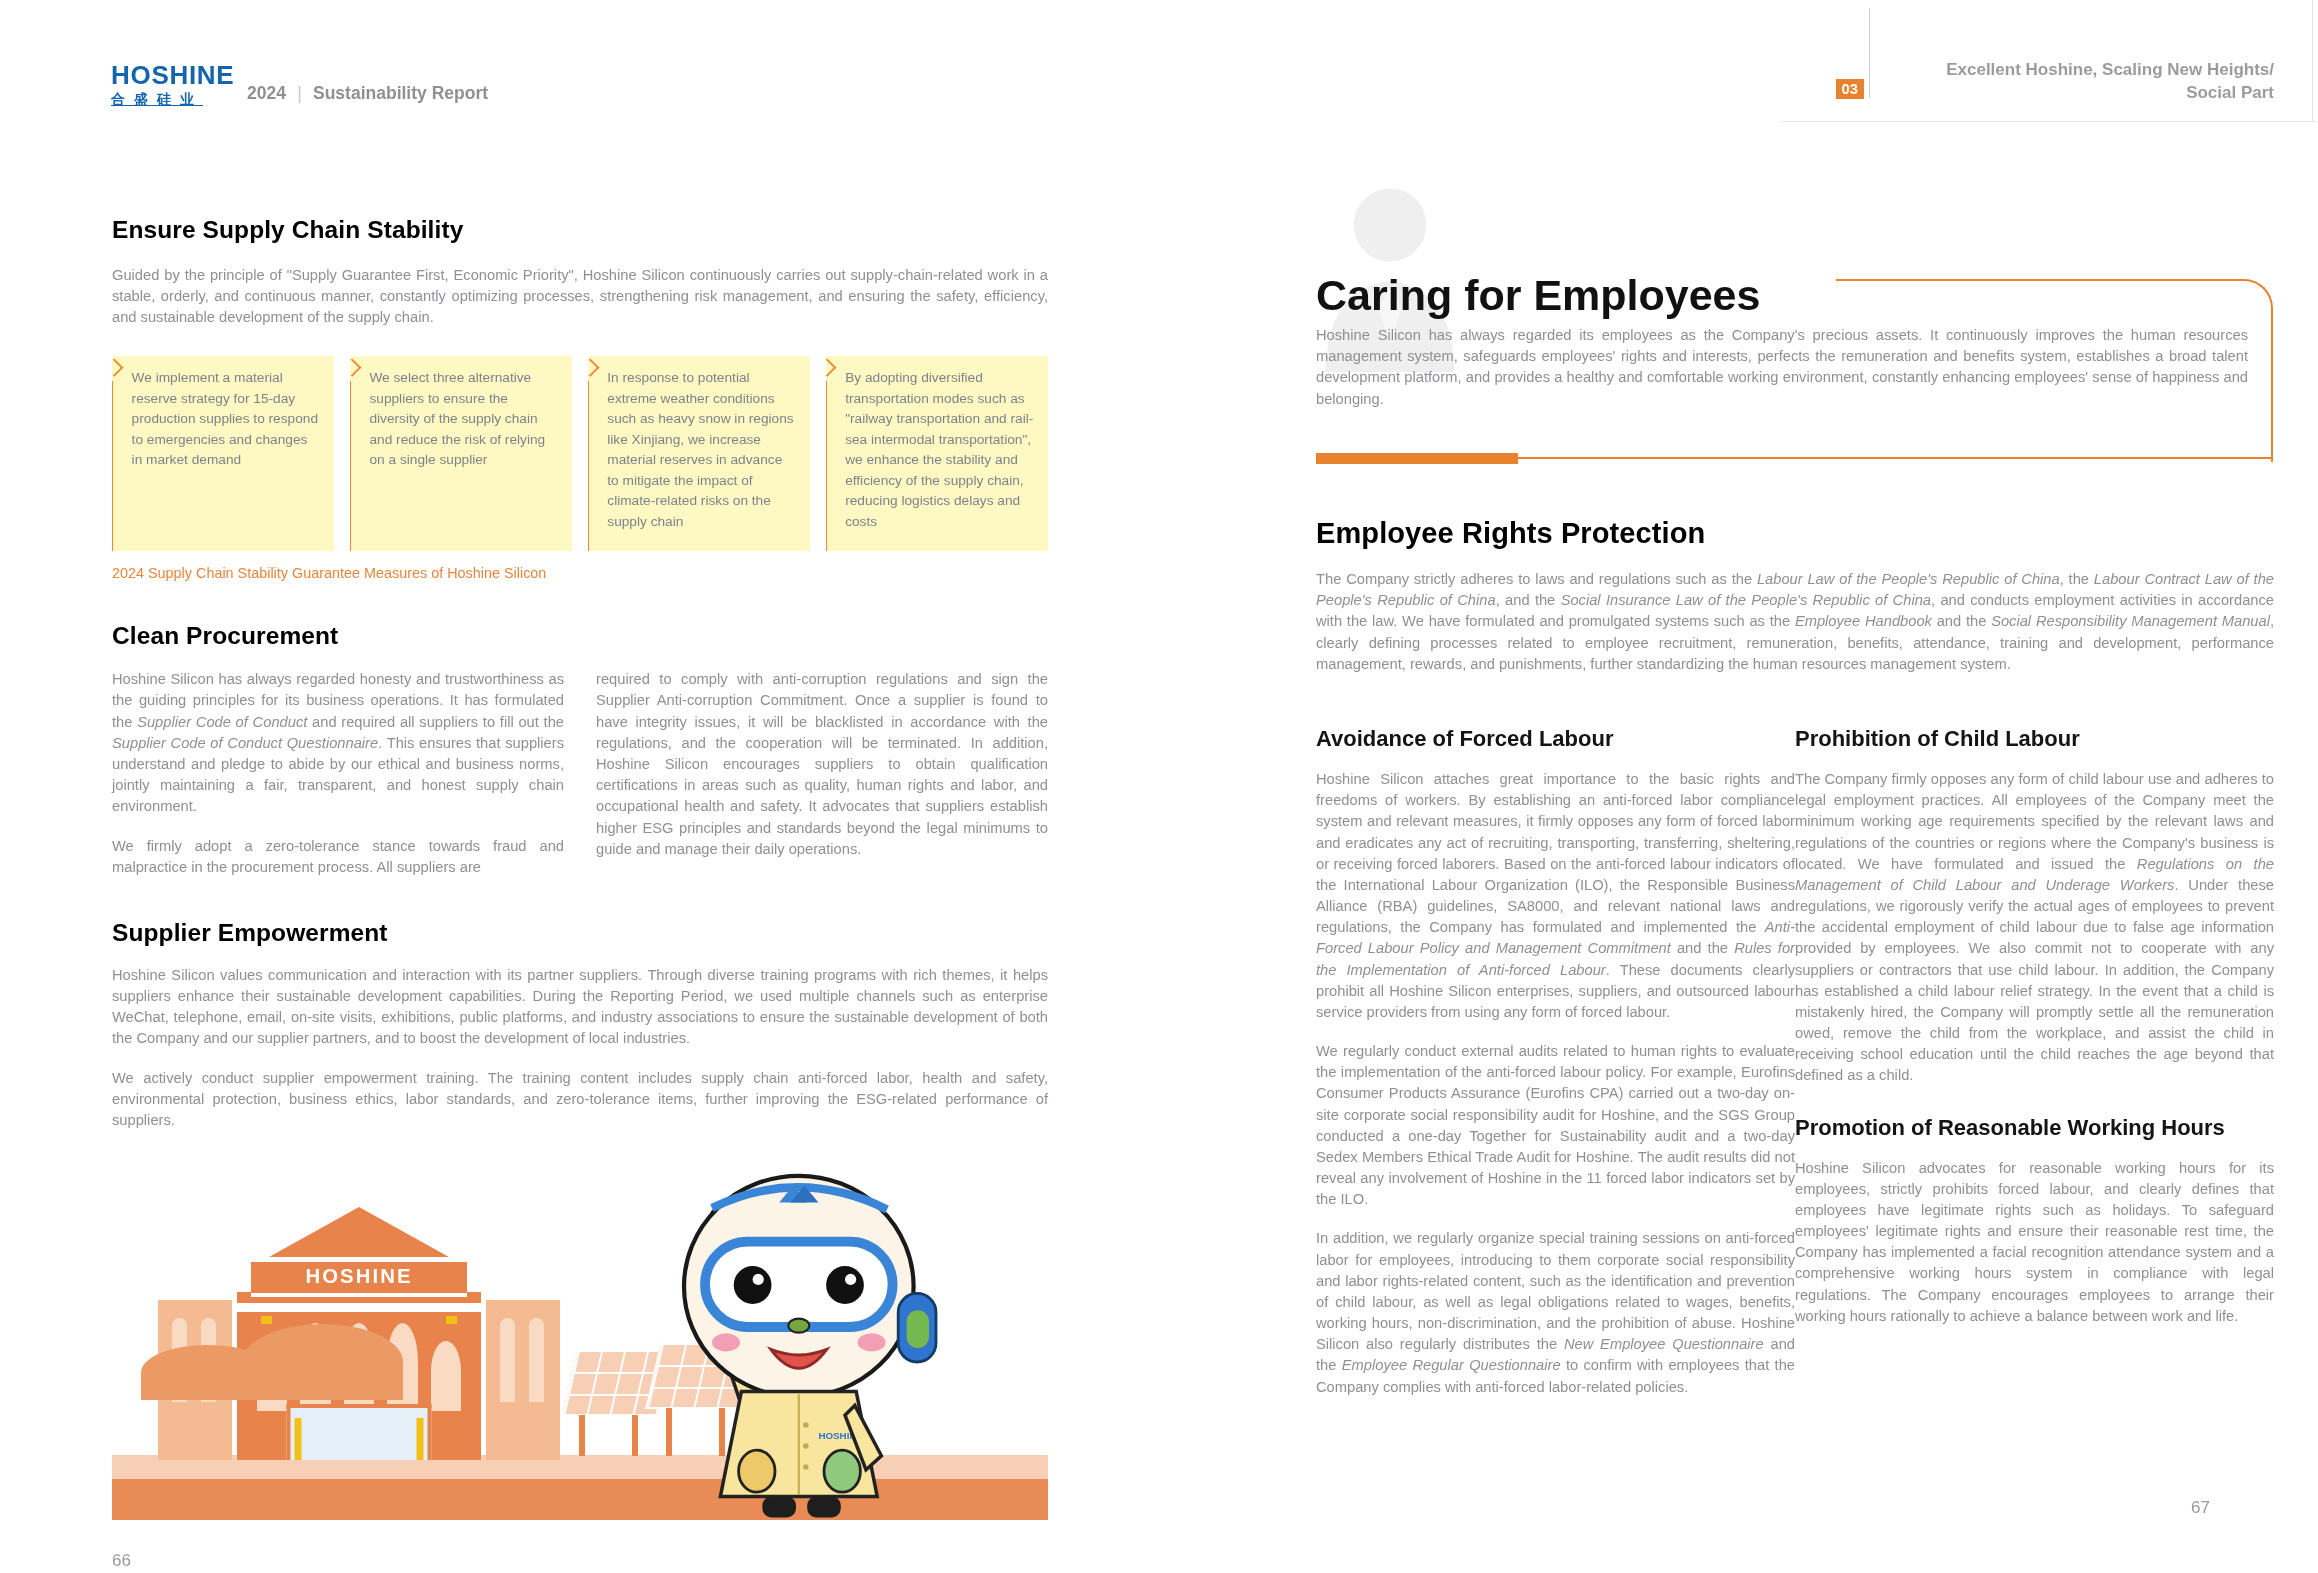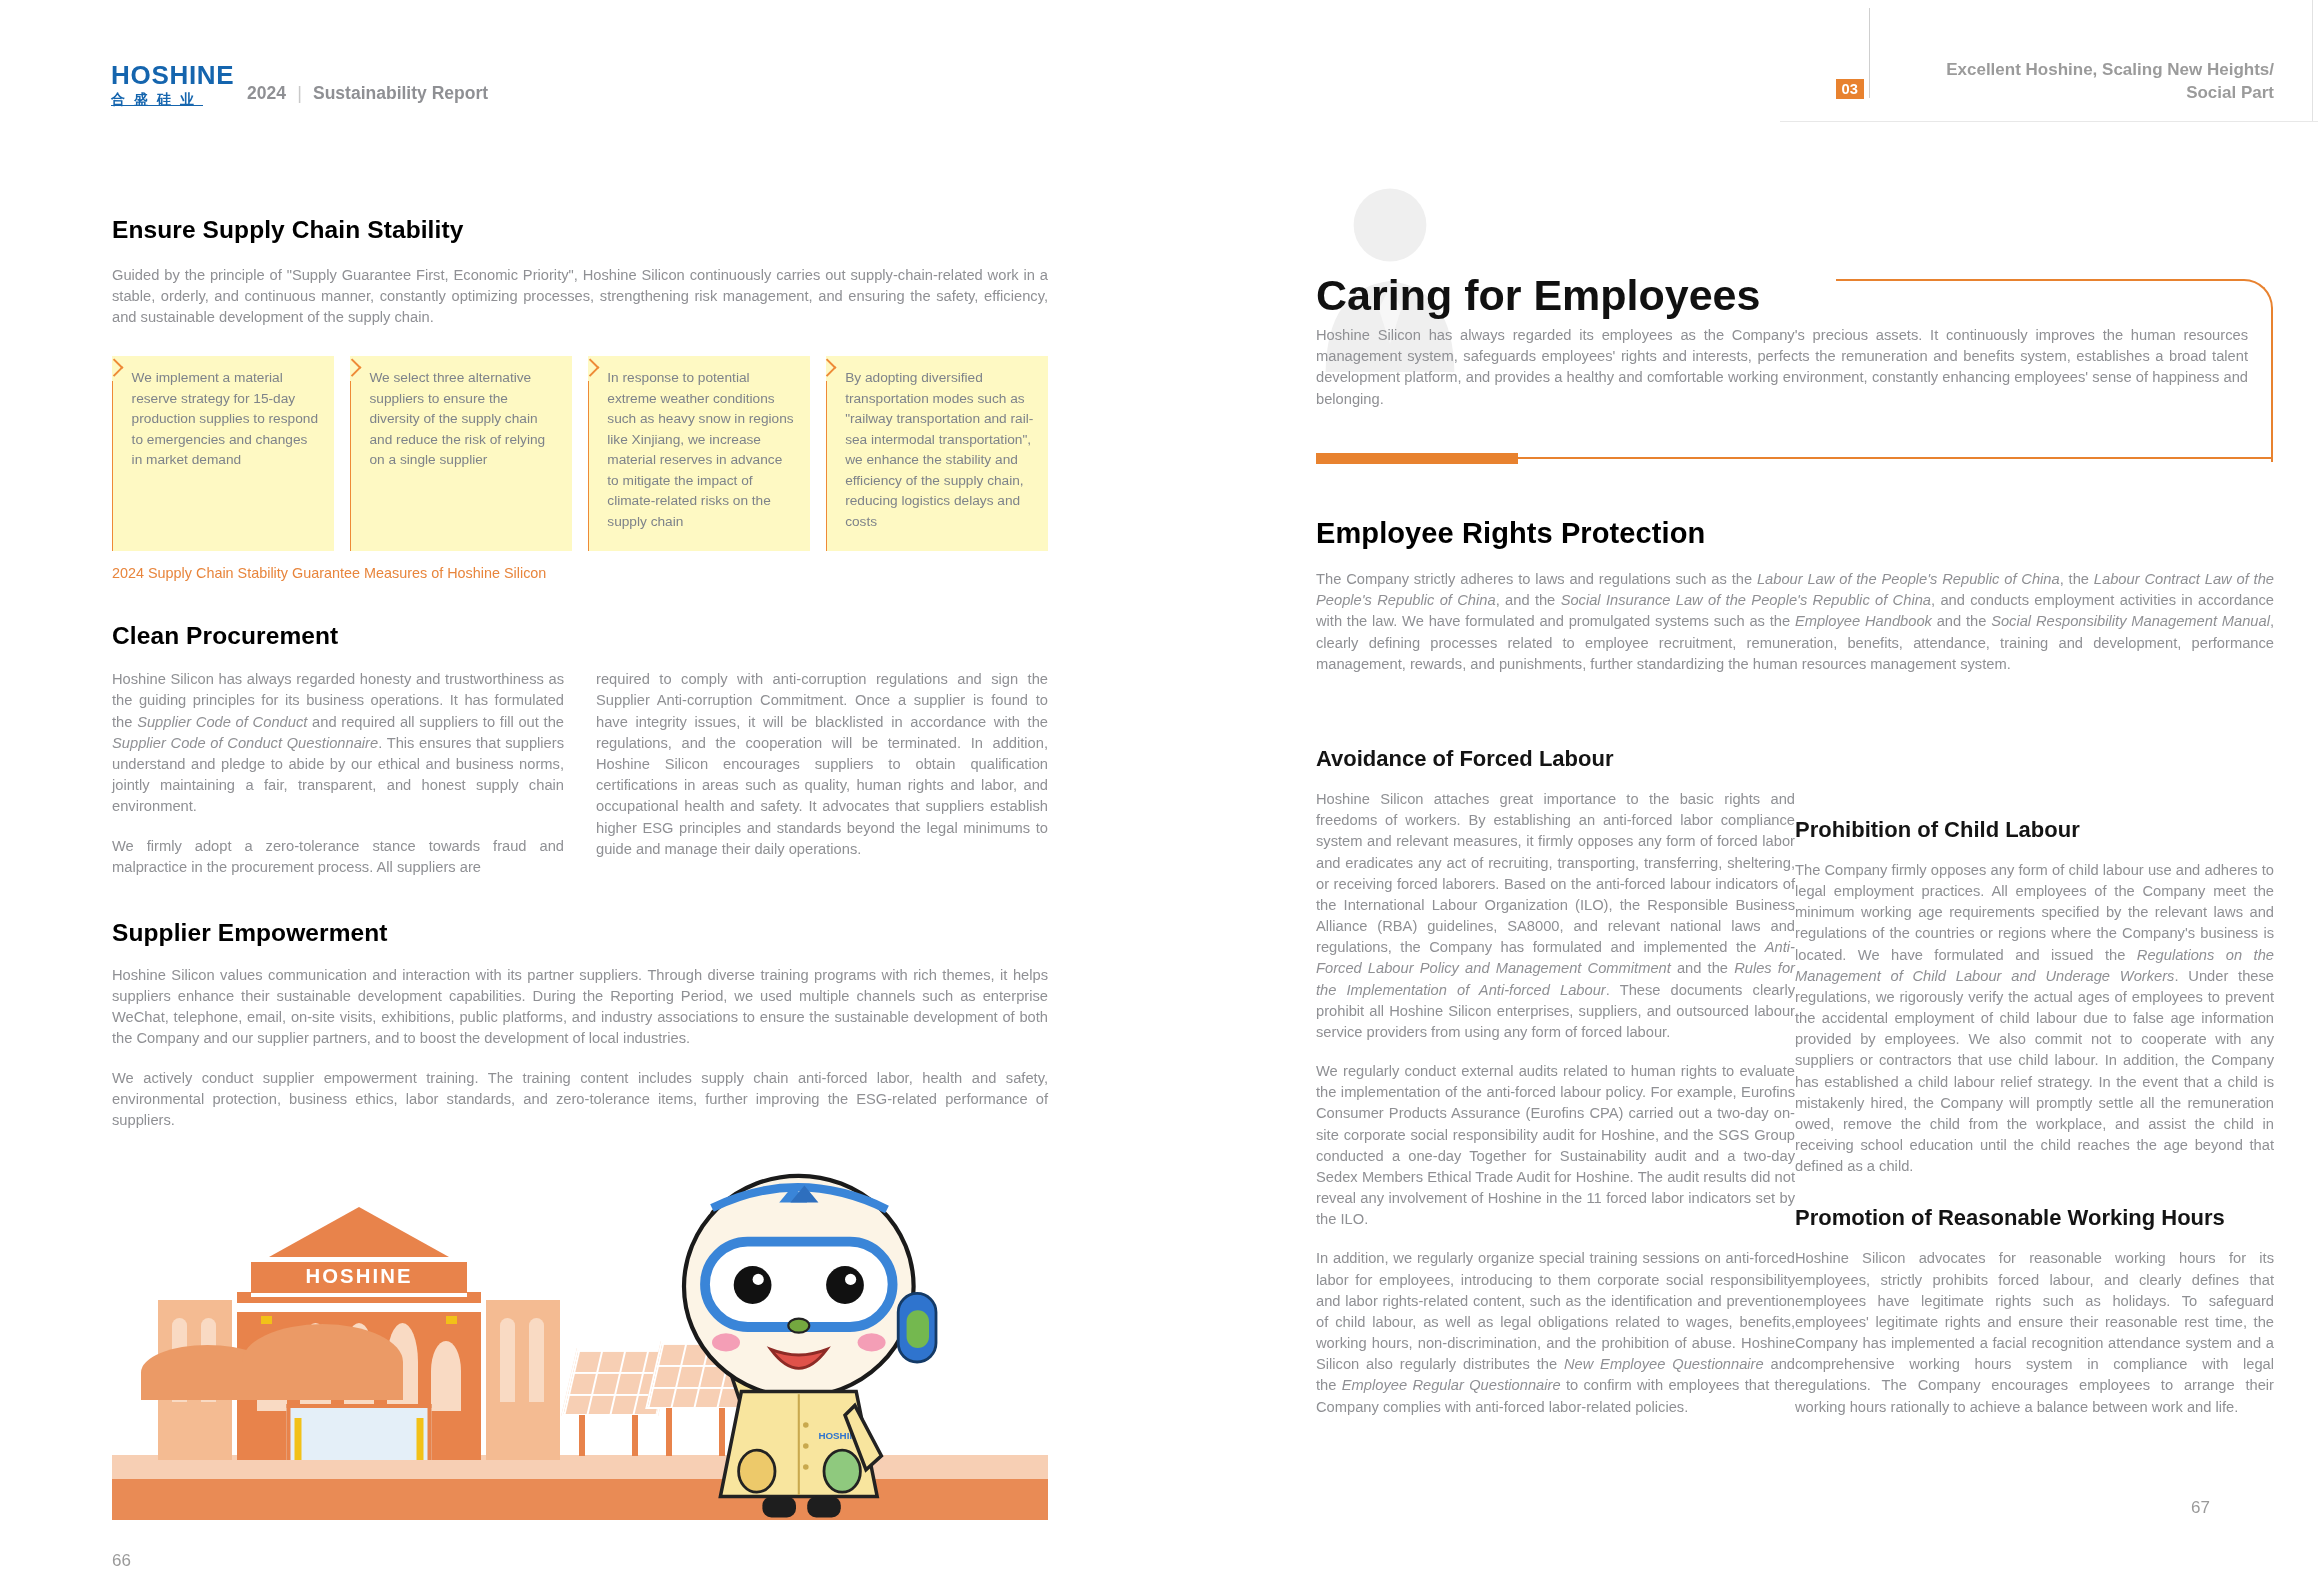--- a/index.html
+++ b/index.html
@@ -80,21 +80,21 @@
   
   .right-page{position:absolute;left:1316px;top:210px;width:958px;height:1346px;}
   .watermark{position:absolute;left:-9.8px;top:-34px;opacity:1;}
   .caring-title{position:absolute;left:0;top:29px;font-size:43px;font-weight:bold;color:#111;margin-top:32px;}
   .frame-tr{position:absolute;top:69px;left:520px;right:1.4px;height:181px;border-top:2.1px solid #E8822F;border-right:2.1px solid #E8822F;border-top-right-radius:29px;}
   .frame-bottom{position:absolute;top:247px;left:202px;right:1.4px;height:2.1px;background:#E8822F;}
   .frame-bar{position:absolute;top:243px;left:0;width:202px;height:10.5px;background:#E8822F;}
   .caring-intro{position:absolute;left:0;top:115px;width:932px;}
   .h-rights{position:absolute;left:0;top:307px;font-size:29px;}
   .rights-par{position:absolute;left:0;top:359px;width:958px;}
-  .rp-cols{position:absolute;left:0;top:536px;width:958px;display:flex;align-items:flex-end;}
+  .rp-cols{position:absolute;left:0;top:516px;width:958px;display:flex;}
   .rp-col{flex:1;}
   .rp-col .h-sub{margin-bottom:17px;}
   .rp-col .body-text + .body-text{margin-top:18px;}
   .h-hours{margin-top:28px;}
   .pagenum.right{position:absolute;left:875px;top:1288px;}
 </style>
 </head>
 <body>
 
 <div class="logo">

